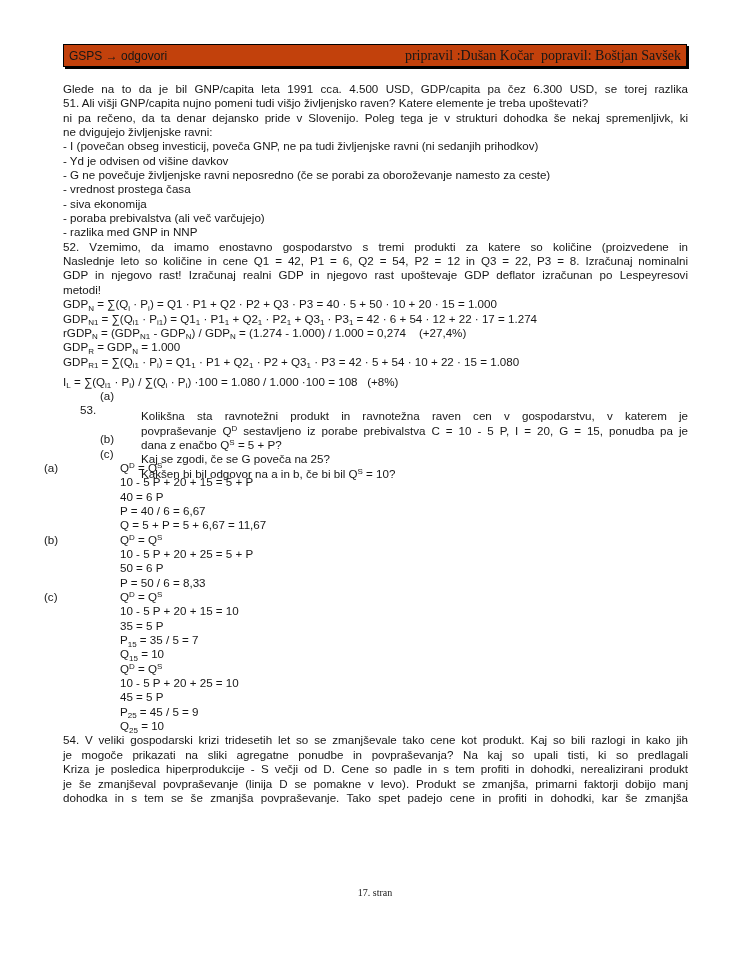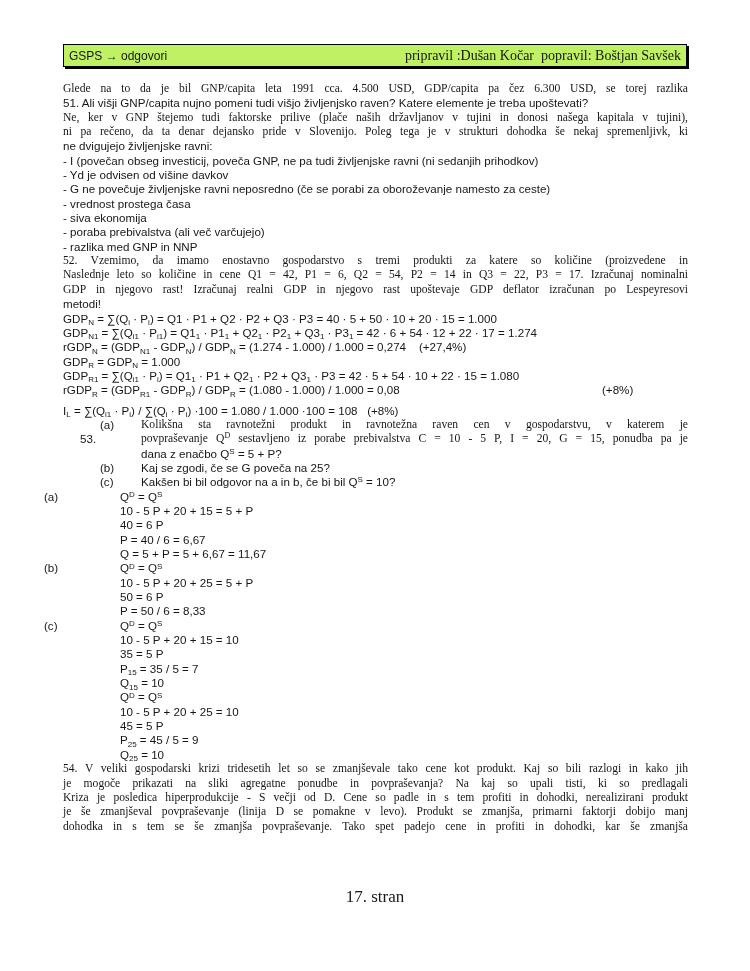--- a/index.html
+++ b/index.html
@@ -6,75 +6,72 @@
   body{
     width:750px;height:971px;position:relative;background:#ffffff;
     font-family:"Liberation Sans",sans-serif;color:#161616;
     -webkit-font-smoothing:antialiased;
   }
   .page{position:absolute;inset:0;background:#fff;outline:1px solid #e2e2e2;overflow:hidden;}
 
   
   .header-box{
     position:absolute;left:63px;top:44px;width:624px;height:23px;
-    background:#bef264;border:1px solid #000;box-shadow:2px 2px 0 #000;
+    background:#c2410c;border:1px solid #000;box-shadow:2px 2px 0 #000;
     box-sizing:border-box;
   }
   .h-left{
     position:absolute;left:5px;top:50%;transform:translateY(-50%);
     font-size:12px;white-space:pre;
   }
   .h-right{
     position:absolute;right:5px;top:50%;transform:translateY(-50%);
     font-family:"Liberation Serif",serif;font-size:14px;white-space:pre;
   }
 
   
   .content{position:absolute;top:82px;left:0;width:750px;}
   .line{position:relative;height:14.35px;line-height:14.35px;font-size:11.6px;}
   .line.gap{margin-top:6px;}
   .t{position:absolute;top:0;white-space:pre;}
   .t-m{left:63px;width:625px;}
-  .t-q{left:141px;width:547px;}
+  .t-q{left:141px;width:547px;margin-top:20px;}
   .t-a{left:112px;margin-left:8px;}
-  .t.j{white-space:normal;text-align:justify;text-align-last:justify;font-family:Liberation Serif, serif;}
+  .t.j{white-space:normal;text-align:justify;text-align-last:justify;}
   .num{position:absolute;left:44px;top:14px;margin-left:36px;}
   .lbl{position:absolute;top:0;}
   .lbl-q{left:100px;}
   .lbl-a{left:44px;}
   .t2{position:absolute;top:0;white-space:pre;}
   sub,sup{font-size:8px;line-height:0;}
   sub{vertical-align:baseline;position:relative;top:2.5px;}
   sup{vertical-align:baseline;position:relative;top:-3.8px;}
 
   .footer{
     position:absolute;top:887px;left:0;width:750px;text-align:center;
-    font-family:"Liberation Serif",serif;font-size:17px;color:#1a1a1a;
+    font-family:"Liberation Serif",serif;font-size:10px;color:#1a1a1a;
   }
 </style>
 </head>
 <body>
 
 <div class="page">
   <div class="header-box">
     <span class="h-left">GSPS → odgovori</span>
     <span class="h-right">pripravil :Dušan Kočar  popravil: Boštjan Savšek</span>
   </div>
 
   <div class="content">
       <div class="line">
         <span class="t t-m j">Glede na to da je bil GNP/capita leta 1991 cca. 4.500 USD, GDP/capita pa čez 6.300 USD, se torej razlika</span>
       </div>
       <div class="line">
         <span class="t t-m">51. Ali višji GNP/capita nujno pomeni tudi višjo življenjsko raven? Katere elemente je treba upoštevati?</span>
       </div>
       <div class="line">
-        <span class="t t-m j">Ne, ker v GNP štejemo tudi faktorske prilive (plače naših državljanov v tujini in donosi našega kapitala v tujini),</span>
-      </div>
-      <div class="line">
         <span class="t t-m j">ni pa rečeno, da ta denar dejansko pride v Slovenijo. Poleg tega je v strukturi dohodka še nekaj spremenljivk, ki</span>
       </div>
       <div class="line">
         <span class="t t-m">ne dvigujejo življenjske ravni:</span>
       </div>
       <div class="line">
         <span class="t t-m">- I (povečan obseg investicij, poveča GNP, ne pa tudi življenjske ravni (ni sedanjih prihodkov)</span>
       </div>
       <div class="line">
         <span class="t t-m">- Yd je odvisen od višine davkov</span>
@@ -91,21 +88,21 @@
       <div class="line">
         <span class="t t-m">- poraba prebivalstva (ali več varčujejo)</span>
       </div>
       <div class="line">
         <span class="t t-m">- razlika med GNP in NNP</span>
       </div>
       <div class="line">
         <span class="t t-m j">52. Vzemimo, da imamo enostavno gospodarstvo s tremi produkti za katere so količine (proizvedene in</span>
       </div>
       <div class="line">
-        <span class="t t-m j">Naslednje leto so količine in cene Q1 = 42, P1 = 6, Q2 = 54, P2 = 14 in Q3 = 22, P3 = 17. Izračunaj nominalni</span>
+        <span class="t t-m j">Naslednje leto so količine in cene Q1 = 42, P1 = 6, Q2 = 54, P2 = 12 in Q3 = 22, P3 = 8. Izračunaj nominalni</span>
       </div>
       <div class="line">
         <span class="t t-m j">GDP in njegovo rast! Izračunaj realni GDP in njegovo rast upoštevaje GDP deflator izračunan po Lespeyresovi</span>
       </div>
       <div class="line">
         <span class="t t-m">metodi!</span>
       </div>
       <div class="line">
         <span class="t t-m">GDP<sub>N</sub> = ∑(Q<sub>i</sub> · P<sub>i</sub>) = Q1 · P1 + Q2 · P2 + Q3 · P3 = 40 · 5 + 50 · 10 + 20 · 15 = 1.000</span>
       </div>
@@ -113,24 +110,20 @@
         <span class="t t-m">GDP<sub>N1</sub> = ∑(Q<sub>i1</sub> · P<sub>i1</sub>) = Q1<sub>1</sub> · P1<sub>1</sub> + Q2<sub>1</sub> · P2<sub>1</sub> + Q3<sub>1</sub> · P3<sub>1</sub> = 42 · 6 + 54 · 12 + 22 · 17 = 1.274</span>
       </div>
       <div class="line">
         <span class="t t-m">rGDP<sub>N</sub> = (GDP<sub>N1</sub> - GDP<sub>N</sub>) / GDP<sub>N</sub> = (1.274 - 1.000) / 1.000 = 0,274    (+27,4%)</span>
       </div>
       <div class="line">
         <span class="t t-m">GDP<sub>R</sub> = GDP<sub>N</sub> = 1.000</span>
       </div>
       <div class="line">
         <span class="t t-m">GDP<sub>R1</sub> = ∑(Q<sub>i1</sub> · P<sub>i</sub>) = Q1<sub>1</sub> · P1 + Q2<sub>1</sub> · P2 + Q3<sub>1</sub> · P3 = 42 · 5 + 54 · 10 + 22 · 15 = 1.080</span>
-      </div>
-      <div class="line">
-        <span class="t t-m">rGDP<sub>R</sub> = (GDP<sub>R1</sub> - GDP<sub>R</sub>) / GDP<sub>R</sub> = (1.080 - 1.000) / 1.000 = 0,08</span>
-        <span class="t2" style="left: 602px;">(+8%)</span>
       </div>
       <div class="line gap">
         <span class="t t-m">I<sub>L</sub> = ∑(Q<sub>i1</sub> · P<sub>i</sub>) / ∑(Q<sub>i</sub> · P<sub>i</sub>) ·100 = 1.080 / 1.000 ·100 = 108   (+8%)</span>
       </div>
       <div class="line">
         <span class="num">53.</span>
         <span class="lbl lbl-q">(a)</span>
         <span class="t t-q j">Kolikšna sta ravnotežni produkt in ravnotežna raven cen v gospodarstvu, v katerem je</span>
       </div>
       <div class="line">

